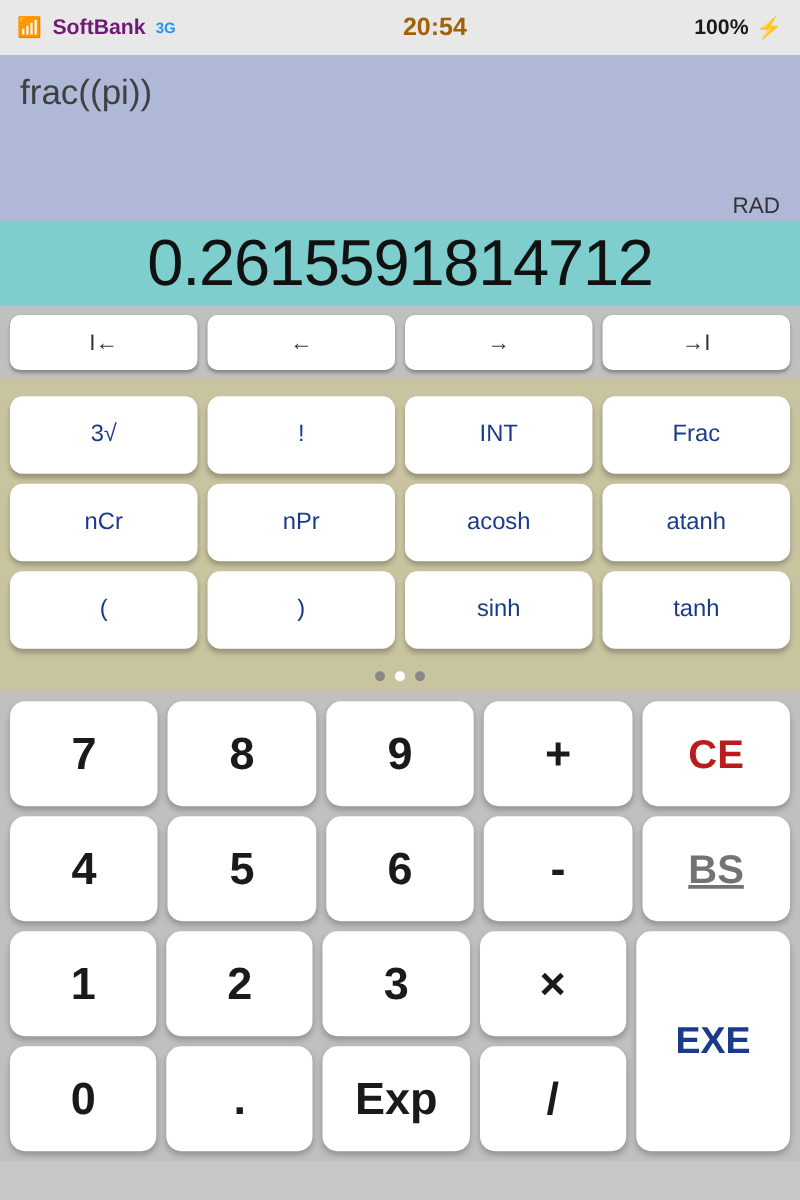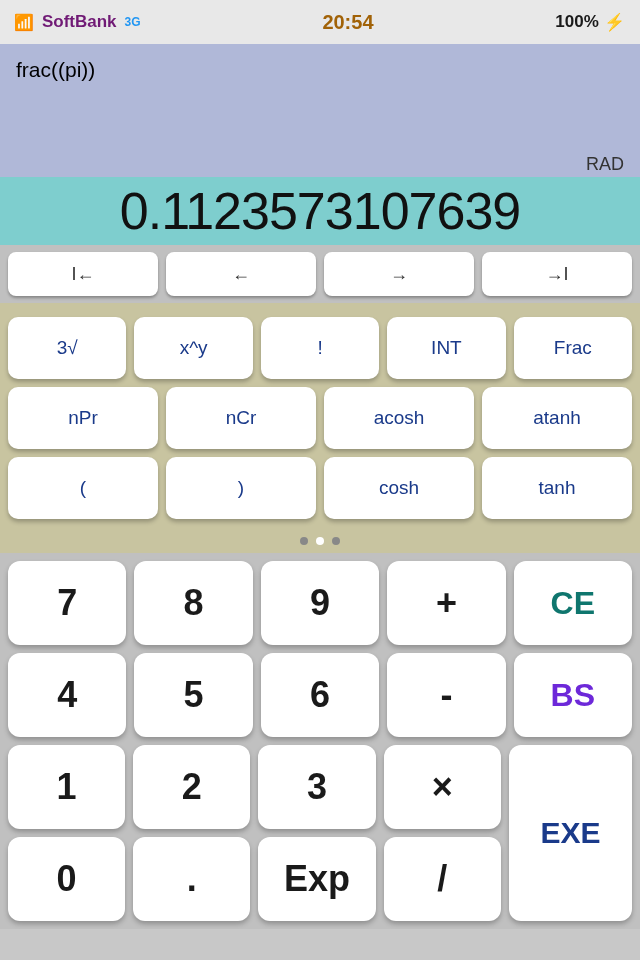--- a/index.html
+++ b/index.html
@@ -40,22 +40,22 @@
     
     #expression-area {
       width: 640px;
       height: 110px;
       background: #b0b8d8;
       display: flex;
       align-items: flex-start;
       padding: 14px 16px;
     }
     #expression-text {
-      font-size: 21px;
-      color: #000000;
+      font-size: 28px;
+      color: #404040;
       font-family: 'Helvetica Neue', Arial, sans-serif;
     }
 
     
     #rad-area {
       width: 640px;
       background: #b0b8d8;
       display: flex;
       justify-content: flex-end;
       padding: 0 16px 2px 16px;
@@ -183,26 +183,27 @@
       display: flex;
       align-items: center;
       justify-content: center;
       box-shadow: 0 3px 5px rgba(0,0,0,0.25);
       cursor: pointer;
     }
     .num-btn.op {
       color: #1a1a1a;
     }
     .num-btn.ce {
-      color: #0f766e;
+      color: #b91c1c;
       font-size: 32px;
     }
     .num-btn.bs {
-      color: #6d28d9;
+      color: #737373;
       font-size: 32px;
+      text-decoration: underline;
     }
     .num-btn.exe {
       color: #1a3a8a;
       font-size: 30px;
       background: white;
       
     }
     .num-btn.exe-tall {
       height: 176px; 
     }
@@ -225,49 +226,48 @@
 
 <div id="expression-area">
   <span id="expression-text">frac((pi))</span>
 </div>
 
 <div id="rad-area">
   <span id="rad-label">RAD</span>
 </div>
 
 <div id="result-area">
-  <span id="result-text">0.1123573107639</span>
+  <span id="result-text">0.2615591814712</span>
 </div>
 
 <div id="cursor-row">
 <button class="cursor-btn">I←</button>
     <button class="cursor-btn">←</button>
     <button class="cursor-btn">→</button>
     <button class="cursor-btn">→I</button>
   </div>
 
 <div id="sci-area">
   <div id="sci-rows">
   <div class="sci-row">
         <button class="sci-btn">3√</button>
-        <button class="sci-btn">x^y</button>
         <button class="sci-btn">!</button>
         <button class="sci-btn">INT</button>
         <button class="sci-btn">Frac</button>
       </div>
       <div class="sci-row">
+        <button class="sci-btn">nCr</button>
         <button class="sci-btn">nPr</button>
-        <button class="sci-btn">nCr</button>
         <button class="sci-btn">acosh</button>
         <button class="sci-btn">atanh</button>
       </div>
       <div class="sci-row">
         <button class="sci-btn">(</button>
         <button class="sci-btn">)</button>
-        <button class="sci-btn">cosh</button>
+        <button class="sci-btn">sinh</button>
         <button class="sci-btn">tanh</button>
       </div>
     </div>
 </div>
 
 <div id="page-dots">
   <div class="dot"></div>
   <div class="dot active"></div>
   <div class="dot"></div>
 </div>

